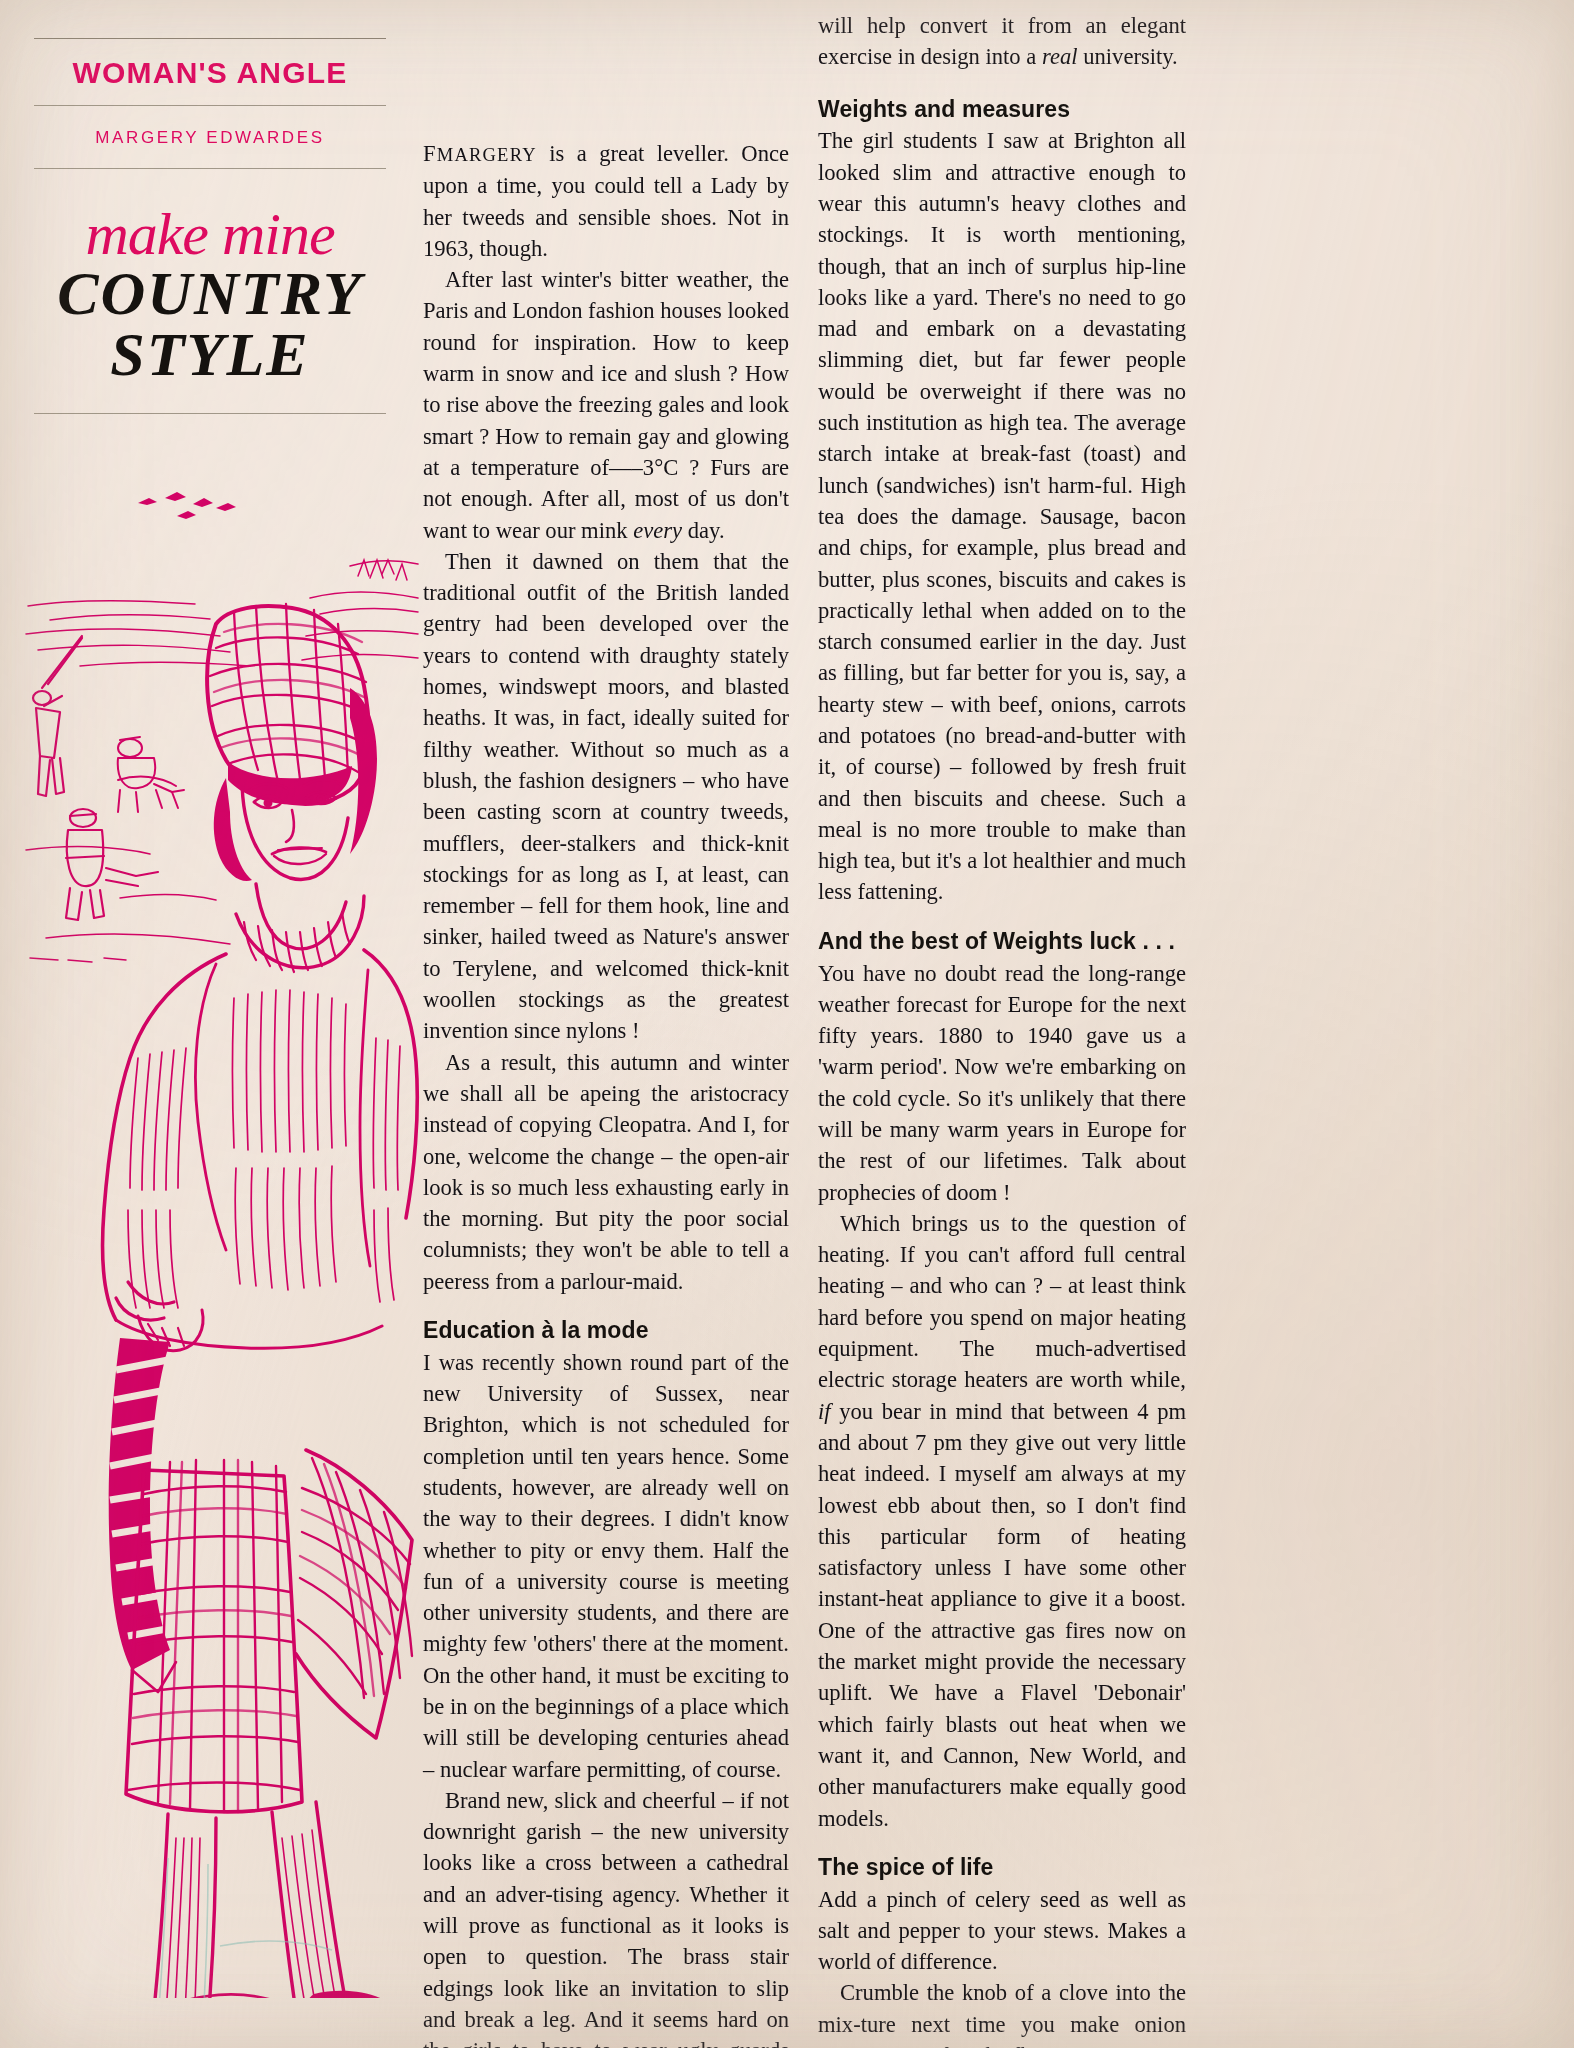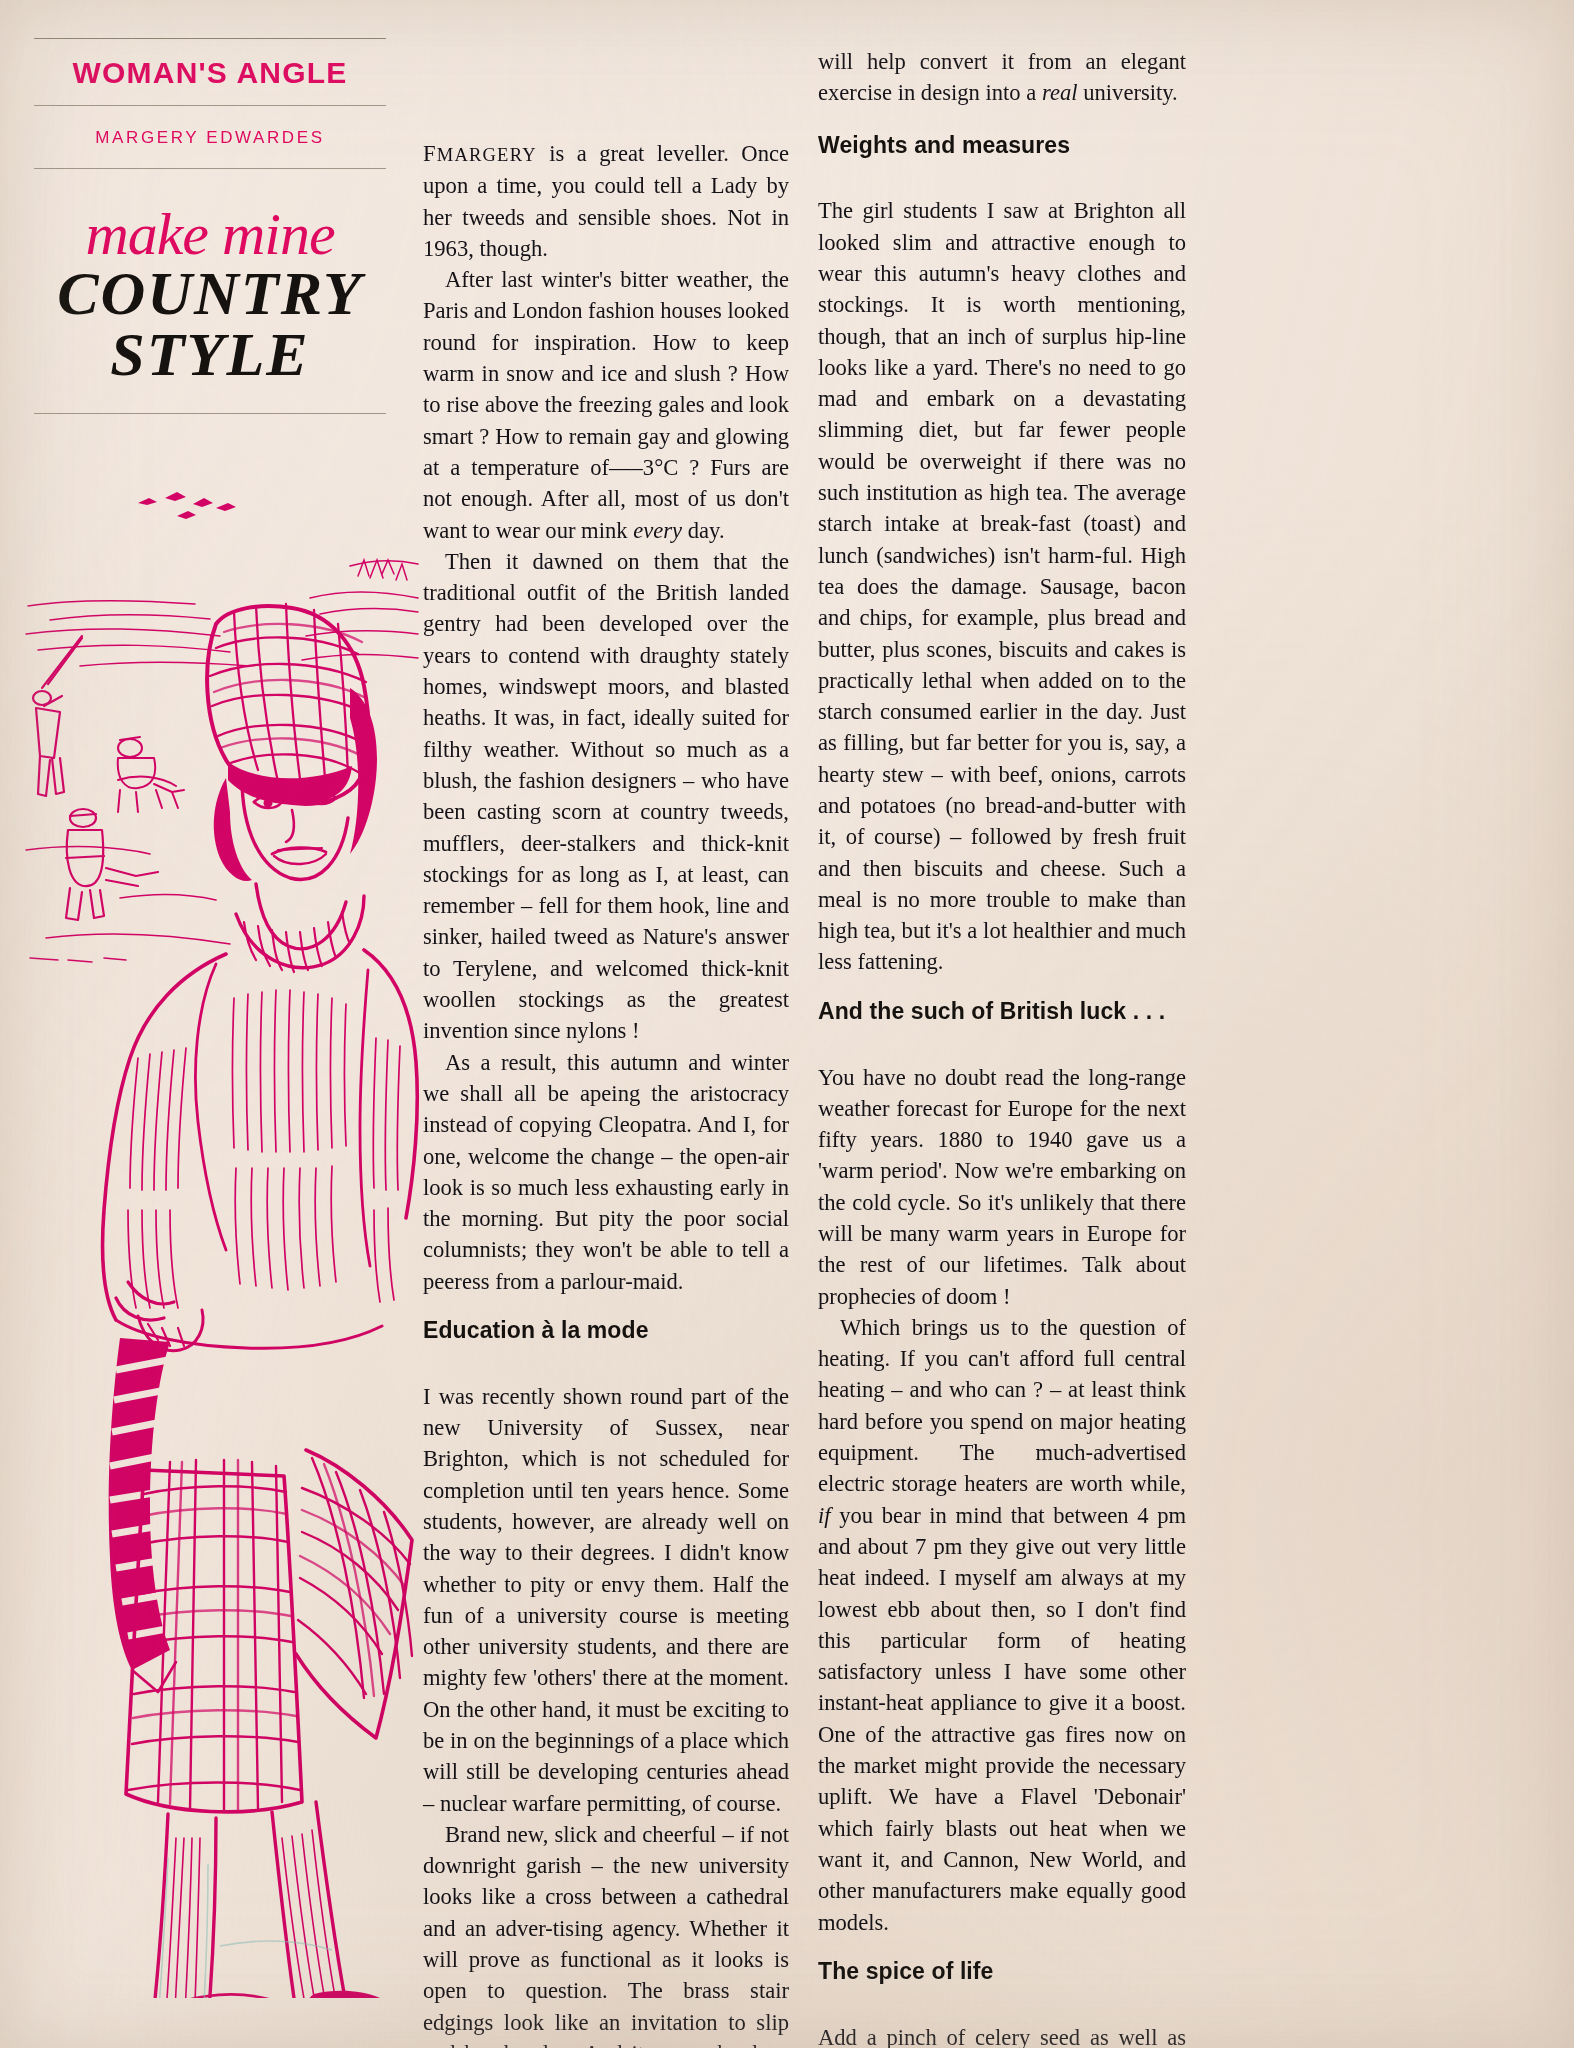--- a/index.html
+++ b/index.html
@@ -107,21 +107,21 @@
     line-height: 31.3px;
     text-align: justify;
     text-justify: inter-word;
     hyphens: manual;
     color: #141217;
   }
   .body-col p {
     margin: 0;
     text-indent: 22px;
   }
-  .body-col p.nofirst { text-indent: 0; margin-top: 36px; }
+  .body-col p.nofirst { text-indent: 0; }
   .body-col p.lead { text-indent: 0; }
   .lead .smallcaps {
     font-variant: small-caps;
     letter-spacing: 1.2px;
   }
   .subhead {
     font-family: "Liberation Sans", "DejaVu Sans", sans-serif;
     font-weight: bold;
     font-size: 23px;
     line-height: 1.25;
@@ -488,21 +488,21 @@
     <p>Brand new, slick and cheerful – if not downright garish – the new university looks like a cross between a cathedral and an adver-tising agency. Whether it will prove as functional as it looks is open to question. The brass stair edgings look like an invitation to slip and break a leg. And it seems hard on the girls to have to wear ugly guards over their high-heeled party shoes so as not to damage the new wooden floors. The floors did not have to be made of wood; goodness knows, there are other materials on the market.</p>
 
   </div>
 
   <div class="col col-right body-col">
     <p class="nofirst">will help convert it from an elegant exercise in design into a <em class="it">real</em> university.</p>
 
     <div class="subhead first">Weights and measures</div>
     <p class="nofirst">The girl students I saw at Brighton all looked slim and attractive enough to wear this autumn's heavy clothes and stockings. It is worth mentioning, though, that an inch of surplus hip-line looks like a yard. There's no need to go mad and embark on a devastating slimming diet, but far fewer people would be overweight if there was no such institution as high tea. The average starch intake at break-fast (toast) and lunch (sandwiches) isn't harm-ful. High tea does the damage. Sausage, bacon and chips, for example, plus bread and butter, plus scones, biscuits and cakes is practically lethal when added on to the starch consumed earlier in the day. Just as filling, but far better for you is, say, a hearty stew – with beef, onions, carrots and potatoes (no bread-and-butter with it, of course) – followed by fresh fruit and then biscuits and cheese. Such a meal is no more trouble to make than high tea, but it's a lot healthier and much less fattening.</p>
 
-    <div class="subhead">And the such of British luck . . .</div>
+    <div class="subhead">And the best of Weights luck . . .</div>
     <p class="nofirst">You have no doubt read the long-range weather forecast for Europe for the next fifty years. 1880 to 1940 gave us a 'warm period'. Now we're embarking on the cold cycle. So it's unlikely that there will be many warm years in Europe for the rest of our lifetimes. Talk about prophecies of doom !</p>
     <p>Which brings us to the question of heating. If you can't afford full central heating – and who can ? – at least think hard before you spend on major heating equipment. The much-advertised electric storage heaters are worth while, <em class="it">if</em> you bear in mind that between 4 pm and about 7 pm they give out very little heat indeed. I myself am always at my lowest ebb about then, so I don't find this particular form of heating satisfactory unless I have some other instant-heat appliance to give it a boost. One of the attractive gas fires now on the market might provide the necessary uplift. We have a Flavel 'Debonair' which fairly blasts out heat when we want it, and Cannon, New World, and other manufacturers make equally good models.</p>
 
     <div class="subhead">The spice of life</div>
     <p class="nofirst">Add a pinch of celery seed as well as salt and pepper to your stews. Makes a world of difference.</p>
     <p>Crumble the knob of a clove into the mix-ture next time you make onion soup. Inten-sifies the flavour.</p>
 
   </div>
 
   <div class="paper-grain"></div>

